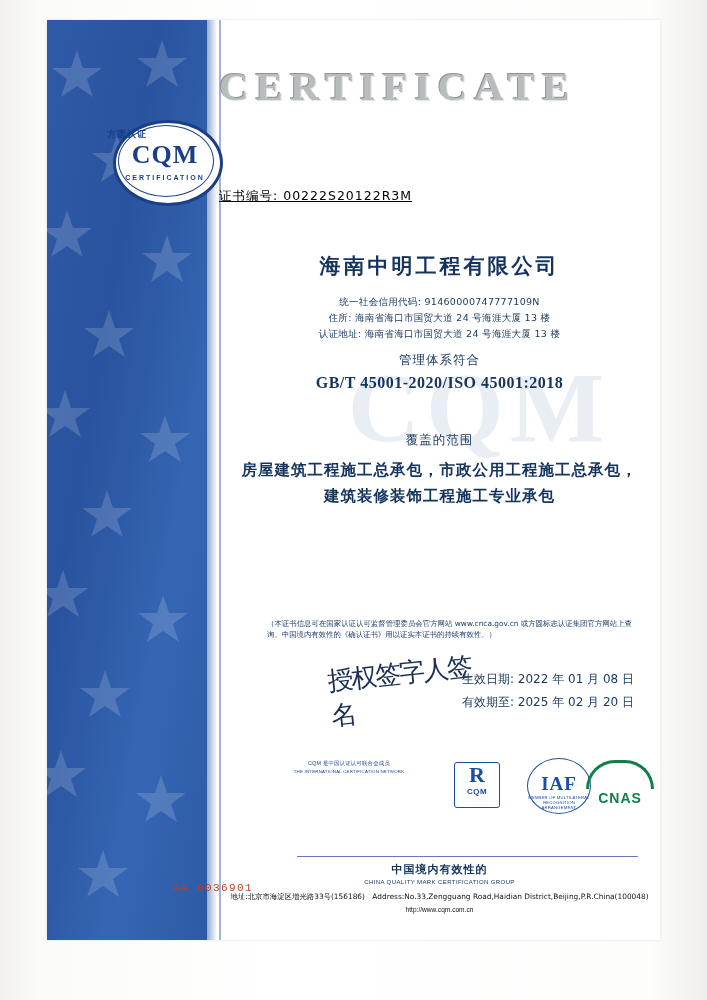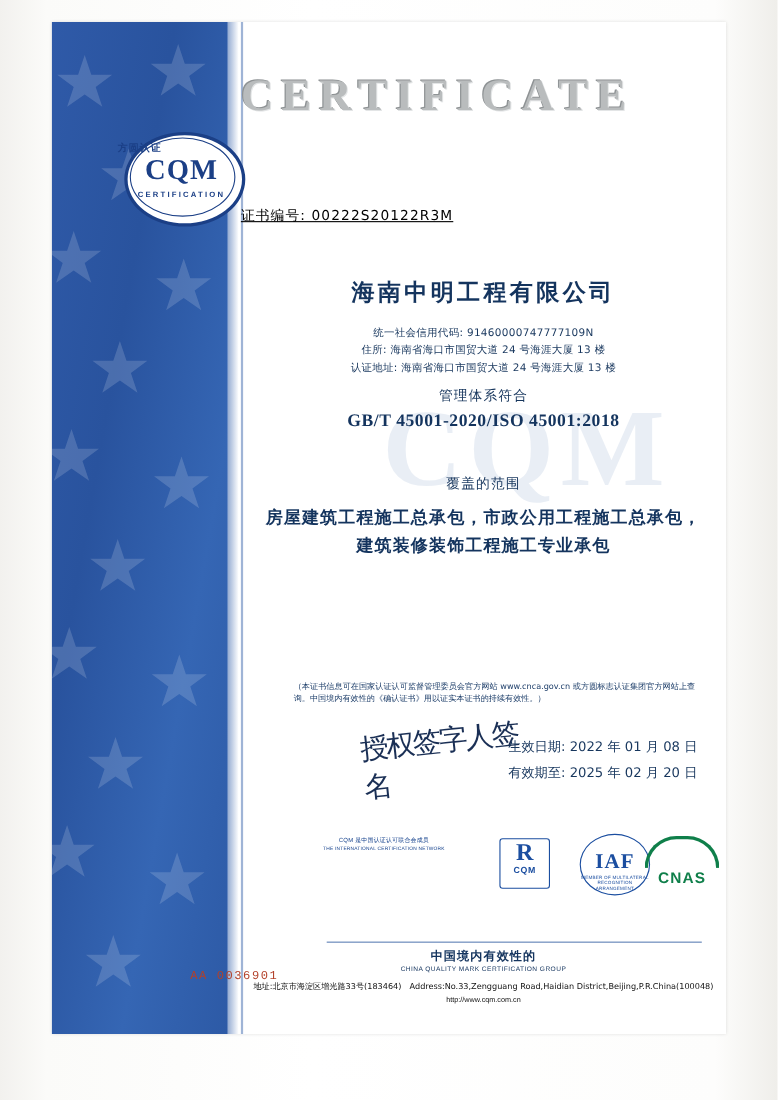--- a/index.html
+++ b/index.html
@@ -558,19 +558,19 @@
         <div class="cnas">
           <div class="arc"></div>
           <div class="txt">CNAS</div>
         </div>
 
       </div>
 
       <div class="footer-rule"></div>
       <div class="footer-org">中国境内有效性的</div>
       <div class="footer-org-en">CHINA QUALITY MARK CERTIFICATION GROUP</div>
-      <div class="footer-addr">地址:北京市海淀区增光路33号(183464)　Address:No.33,Zengguang Road,Haidian District,Beijing,P.R.China(100048)</div>
+      <div class="footer-addr">地址:北京市海淀区增光路33号(156186)　Address:No.33,Zengguang Road,Haidian District,Beijing,P.R.China(100048)</div>
       <div class="footer-url">http://www.cqm.com.cn</div>
     </div>
 
     <div class="serial">AA 0036901</div>
   </div>
 </div>
 
 </body></html>

